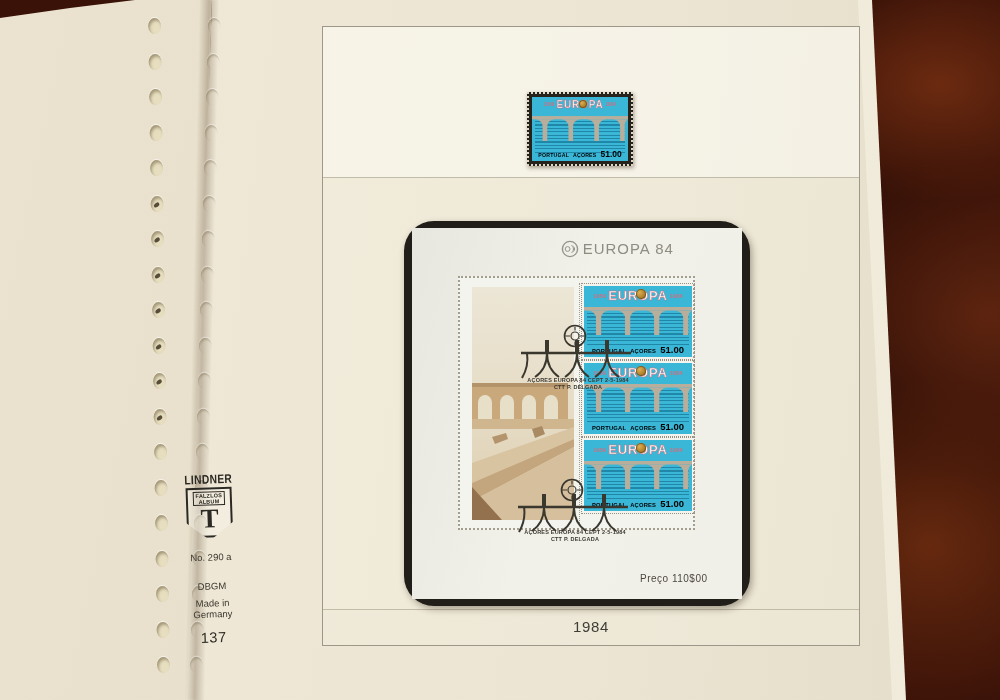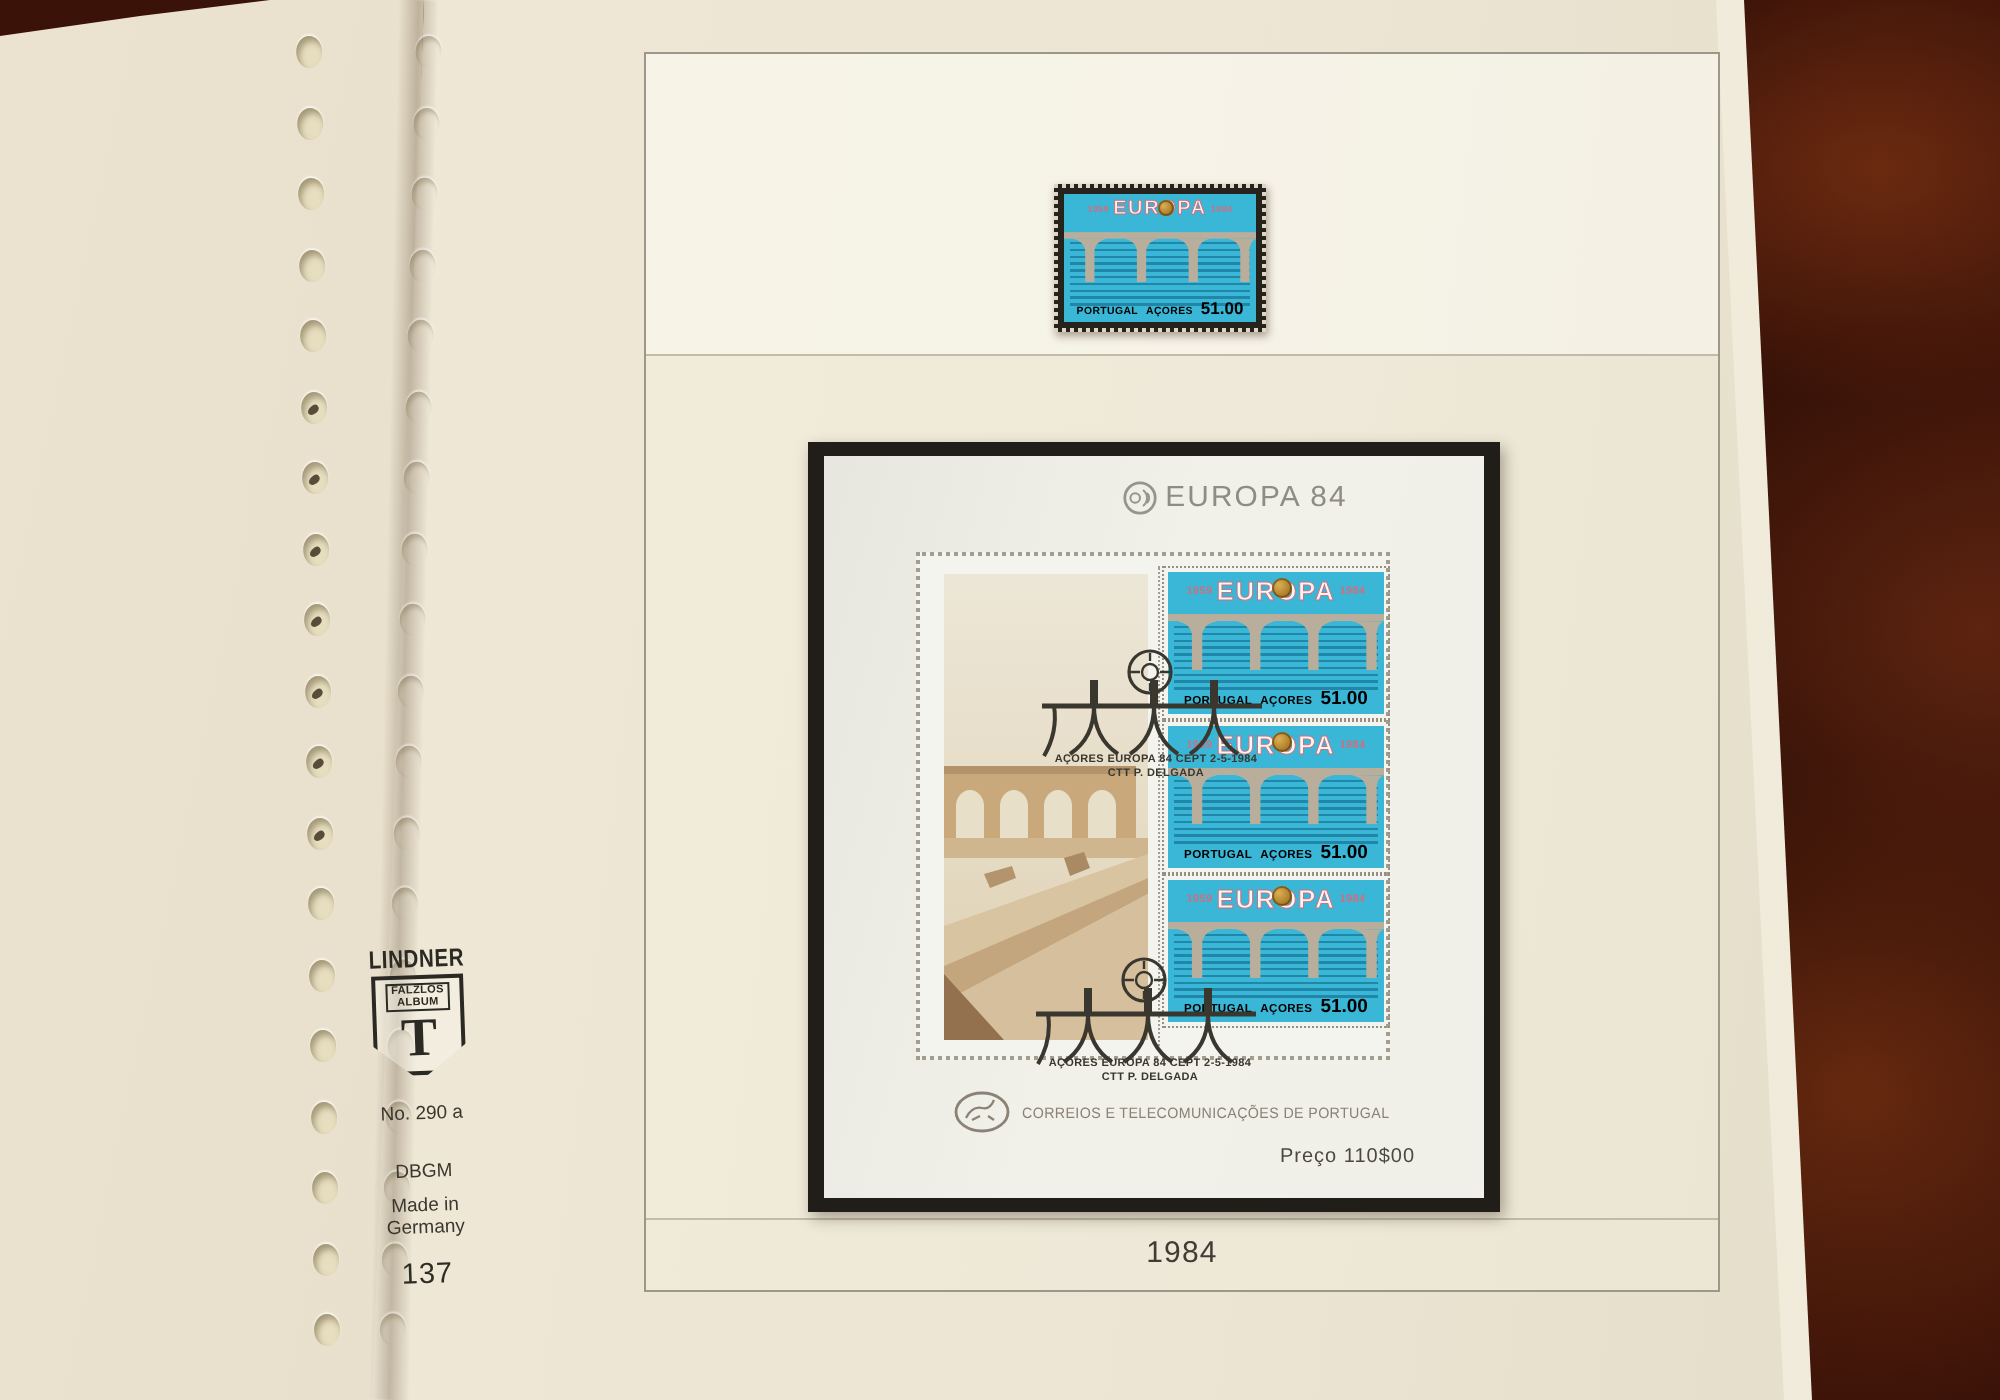--- a/index.html
+++ b/index.html
@@ -144,21 +144,21 @@
   .single-stamp .st-title{font-size:10px;}
   .single-stamp .st-year{font-size:4.5px;}
   .single-stamp .st-water{top:24px;height:32px;}
   .single-stamp .st-bridge{top:13px;}
   .single-stamp .st-emblem{left:47px;top:3px;width:8px;height:8px;}
   .single-stamp .st-country,.single-stamp .st-region{font-size:5.2px;}
   .single-stamp .st-value{font-size:8.5px;}
   
   .mount{
     position:absolute;left:404px;top:221px;width:346px;height:385px;
-    background:#211e19;box-shadow:2px 3px 7px rgba(55,45,25,.4);
+    background:#211e19;box-shadow:2px 3px 7px rgba(55,45,25,.4);border-radius:30px;
   }
   .sheet{
     position:absolute;left:8px;top:7px;width:330px;height:371px;
     background:linear-gradient(105deg,#e7e7df 0%,#f1f1ea 45%,#f0f0e9 100%);
   }
   .sheet-header{position:absolute;left:149px;top:12px;display:flex;align-items:center;gap:5px;}
   .sheet-title{font-size:14.5px;color:#8f8c82;letter-spacing:1px;font-weight:400;transform:scaleX(1.03);}
   .perf-block{
     position:absolute;left:46px;top:48px;width:237px;height:254px;box-sizing:border-box;
     background:#f4f4ee;border:2px dotted #a39d90;
@@ -434,23 +434,16 @@
         <path d="M40 31 Q40 47 28 55 M40 31 Q40 47 52 55"></path>
         <path d="M70 31 Q70 47 58 55 M70 31 Q70 47 82 55"></path>
         <path d="M100 31 Q100 47 88 55 M100 31 Q100 47 112 55"></path>
       </g>
     </svg>
     <div class="pm-text" style="left:101px;top:301px;">
       <div>AÇORES  EUROPA 84  CEPT  2-5-1984</div>
       <div>CTT P. DELGADA</div>
     </div>
 
-    <div class="ctt-row">
-      <svg width="30" height="22" viewBox="0 0 30 22">
-        <ellipse cx="15" cy="11" rx="13" ry="9.5" fill="none" stroke="#8b8174" stroke-width="1.4"></ellipse>
-        <path d="M7 14 q3 -6 8 -5 q4 1 6 -4 M10 15 l4 -2 M18 13 l3 2" fill="none" stroke="#8b8174" stroke-width="1.1"></path>
-      </svg>
-      <span class="operator-text">CORREIOS E TELECOMUNICAÇÕES DE PORTUGAL</span>
-    </div>
 
     <div class="price">Preço  110$00</div>
   </div>
 </div>
 
 </body></html>

